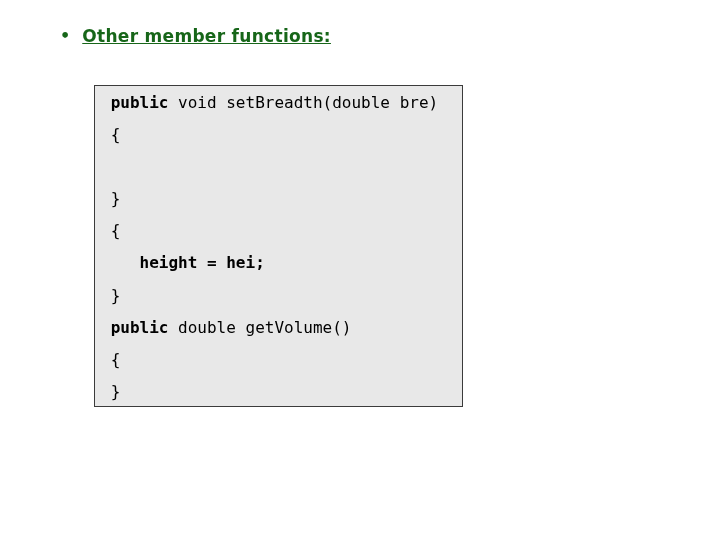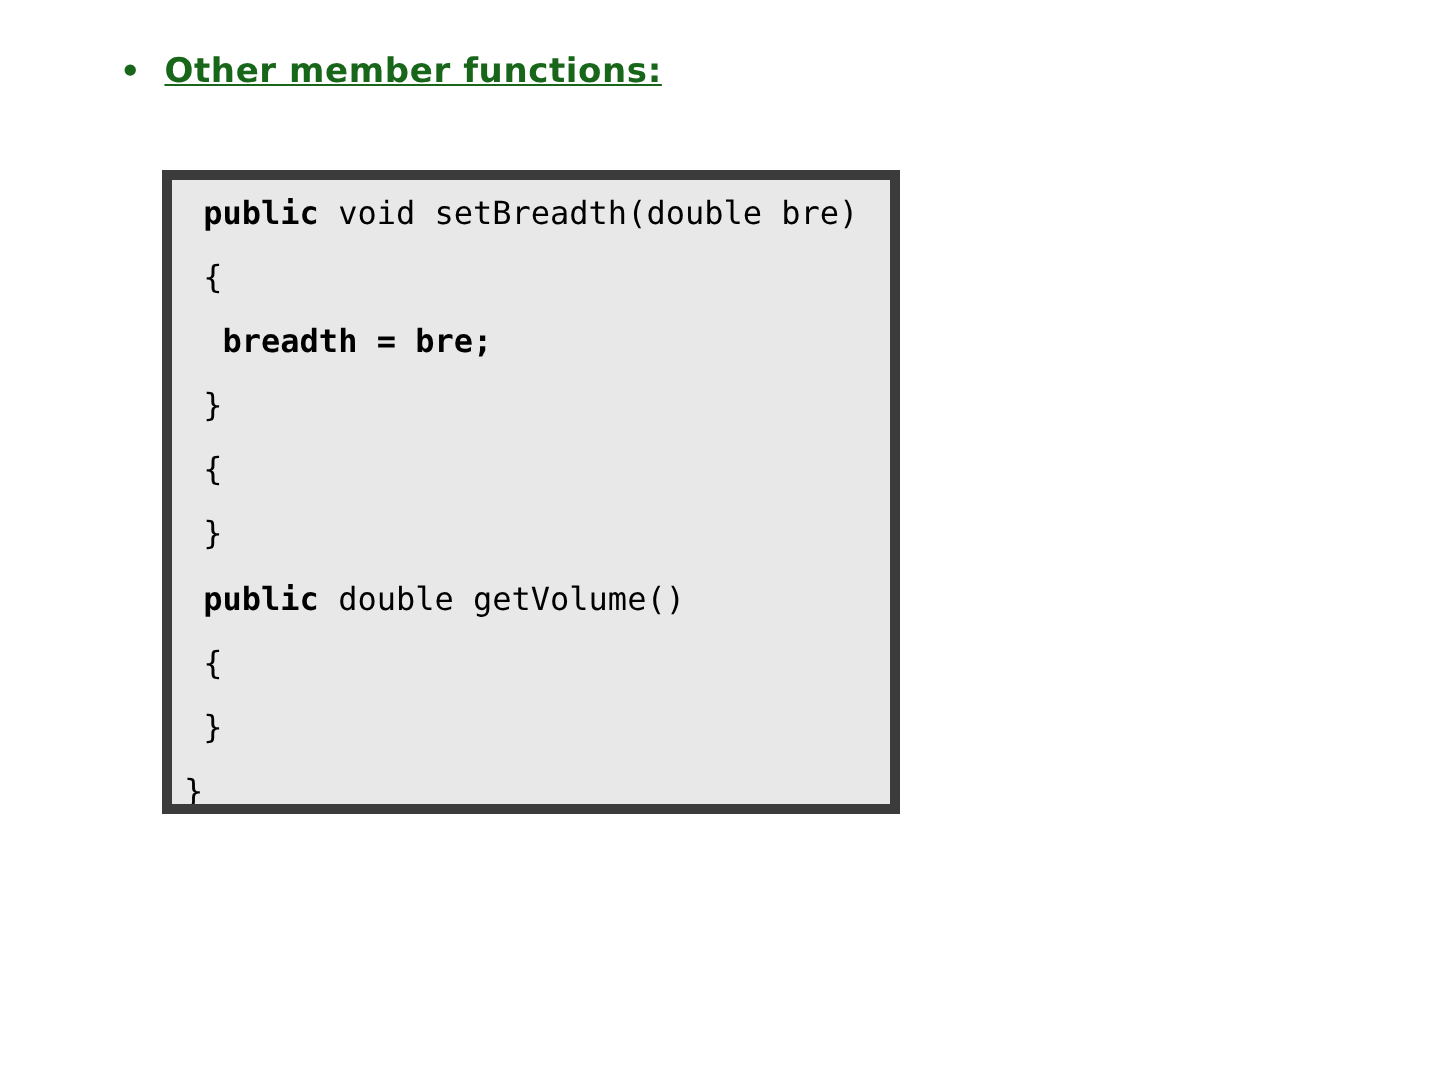--- a/index.html
+++ b/index.html
@@ -27,26 +27,26 @@
   }
   .heading-text {
     font-size: 17px;
     font-weight: bold;
     letter-spacing: 0.3px;
     white-space: nowrap;
     text-decoration: underline;
   }
   .code-box {
     position: absolute;
-    left: 81px;
+    left: 94px;
     top: 85px;
     width: 369px;
     height: 322px;
     background: #e8e8e8;
-    border: 5px solid #14b8a6;
+    border: 1px solid #14b8a6;
     box-sizing: border-box;
     overflow: hidden;
   }
   .code-lines {
     padding: 1px 0 0 6px;
     font-family: "DejaVu Sans Mono", "Liberation Mono", monospace;
     font-size: 16px;
     color: #000000;
   }
   .code-line {
@@ -63,23 +63,24 @@
 
   <div class="heading-row" style="color: rgb(23, 102, 25);">
     <span class="bullet">•</span>
     <span class="heading-text">Other member functions:</span>
   </div>
 
   <div class="code-box" style="background: rgb(232, 232, 232); border-color: rgb(59, 59, 59);">
     <div class="code-lines" style="color: rgb(0, 0, 0);">
         <div class="code-line"><span> </span><span class="b">public</span><span> void setBreadth(double bre)</span></div>
         <div class="code-line"><span> {</span></div>
-        <div class="code-line"><span>  </span><span class="b">breadth = bre;</span></div>
+        <div class="code-line"><span>  </span></div>
         <div class="code-line"><span> }</span></div>
         <div class="code-line"><span> {</span></div>
+        <div class="code-line"><span>    </span><span class="b">height = hei;</span></div>
         <div class="code-line"><span> }</span></div>
         <div class="code-line"><span> </span><span class="b">public</span><span> double getVolume()</span></div>
         <div class="code-line"><span> {</span></div>
         <div class="code-line"><span> }</span></div>
         <div class="code-line"><span>}</span></div>
       </div>
   </div>
 
 </div>
 

